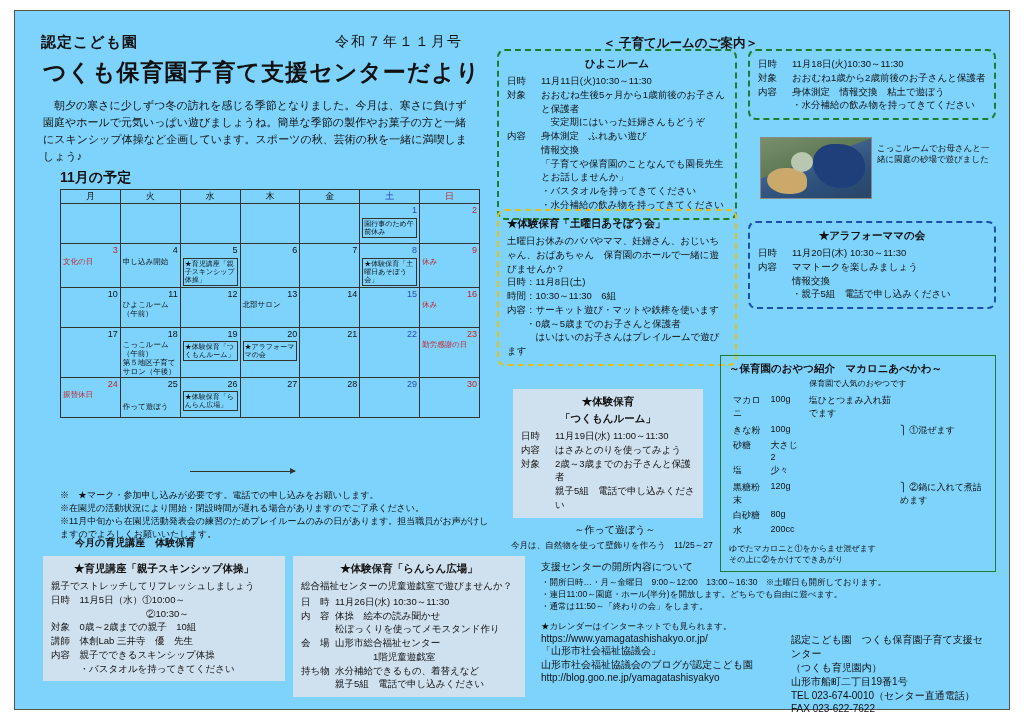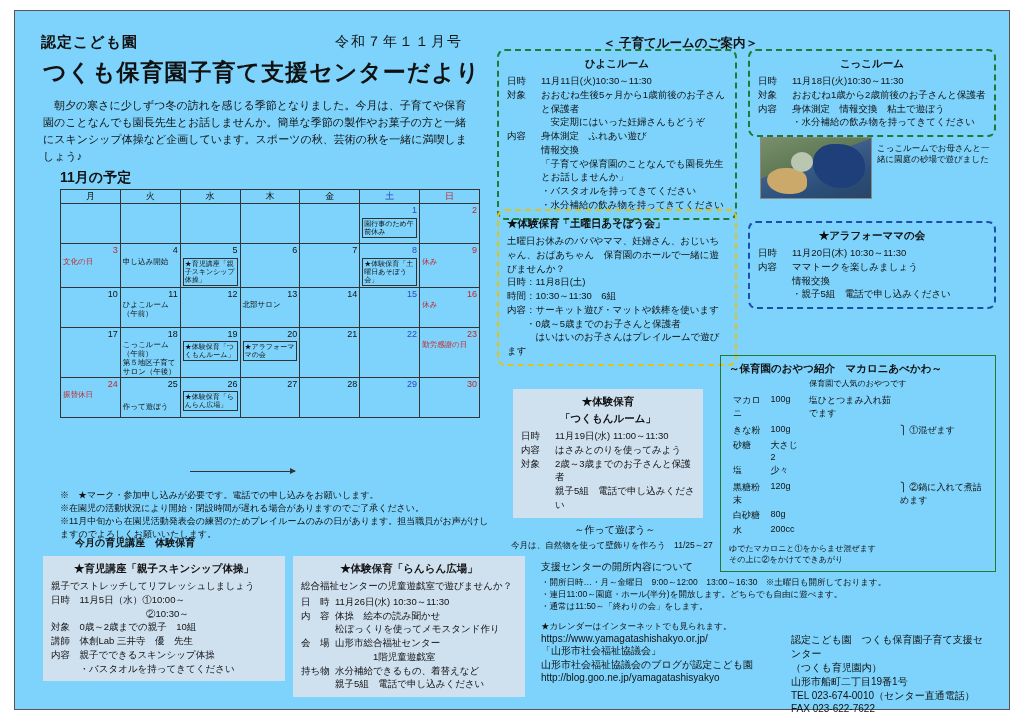--- a/index.html
+++ b/index.html
@@ -112,21 +112,21 @@
   .center { text-align:center; }
 </style>
 </head>
 <body>
 
 <div class="page">
 
   <div class="hdr-mini">認定こども園</div>
   <div class="hdr-issue">令和７年１１月号</div>
   <div class="hdr-title">つくも保育園子育て支援センターだより</div>
-  <div class="hdr-body">　朝夕の寒さに少しずつ冬の訪れを感じる季節となりました。今月は、子育てや保育園のことなんでも園長先生とお話しませんか。簡単な季節の製作やお菓子の方と一緒にスキンシップ体操など企画しています。スポーツの秋、芸術の秋を一緒に満喫しましょう♪</div>
+  <div class="hdr-body">　朝夕の寒さに少しずつ冬の訪れを感じる季節となりました。今月は、寒さに負けず園庭やホールで元気いっぱい遊びましょうね。簡単な季節の製作やお菓子の方と一緒にスキンシップ体操など企画しています。スポーツの秋、芸術の秋を一緒に満喫しましょう♪</div>
 
   <div class="cal-title">11月の予定</div>
   <div class="cal-wrap">
     <table class="cal">
       <thead>
           <tr id="cal-head">
             <th>月</th>
             <th>火</th>
             <th>水</th>
             <th>木</th>
@@ -303,21 +303,20 @@
           <span class="val">・バスタオルを持ってきてください</span>
         </div>
         <div class="rowline">
           <span class="lbl"></span>
           <span class="val">・水分補給の飲み物を持ってきてください</span>
         </div>
       </div>
   </div>
 
   <div class="box dash-green" style="left:733px; top:38px; width:248px;">
-    <div class="bx-title">こっこルーム</div>
     <div class="bx-body" id="kokko-rows">
         <div class="rowline">
           <span class="lbl">日時</span>
           <span class="val">11月18日(火)10:30～11:30</span>
         </div>
         <div class="rowline">
           <span class="lbl">対象</span>
           <span class="val">おおむね1歳から2歳前後のお子さんと保護者</span>
         </div>
         <div class="rowline">

